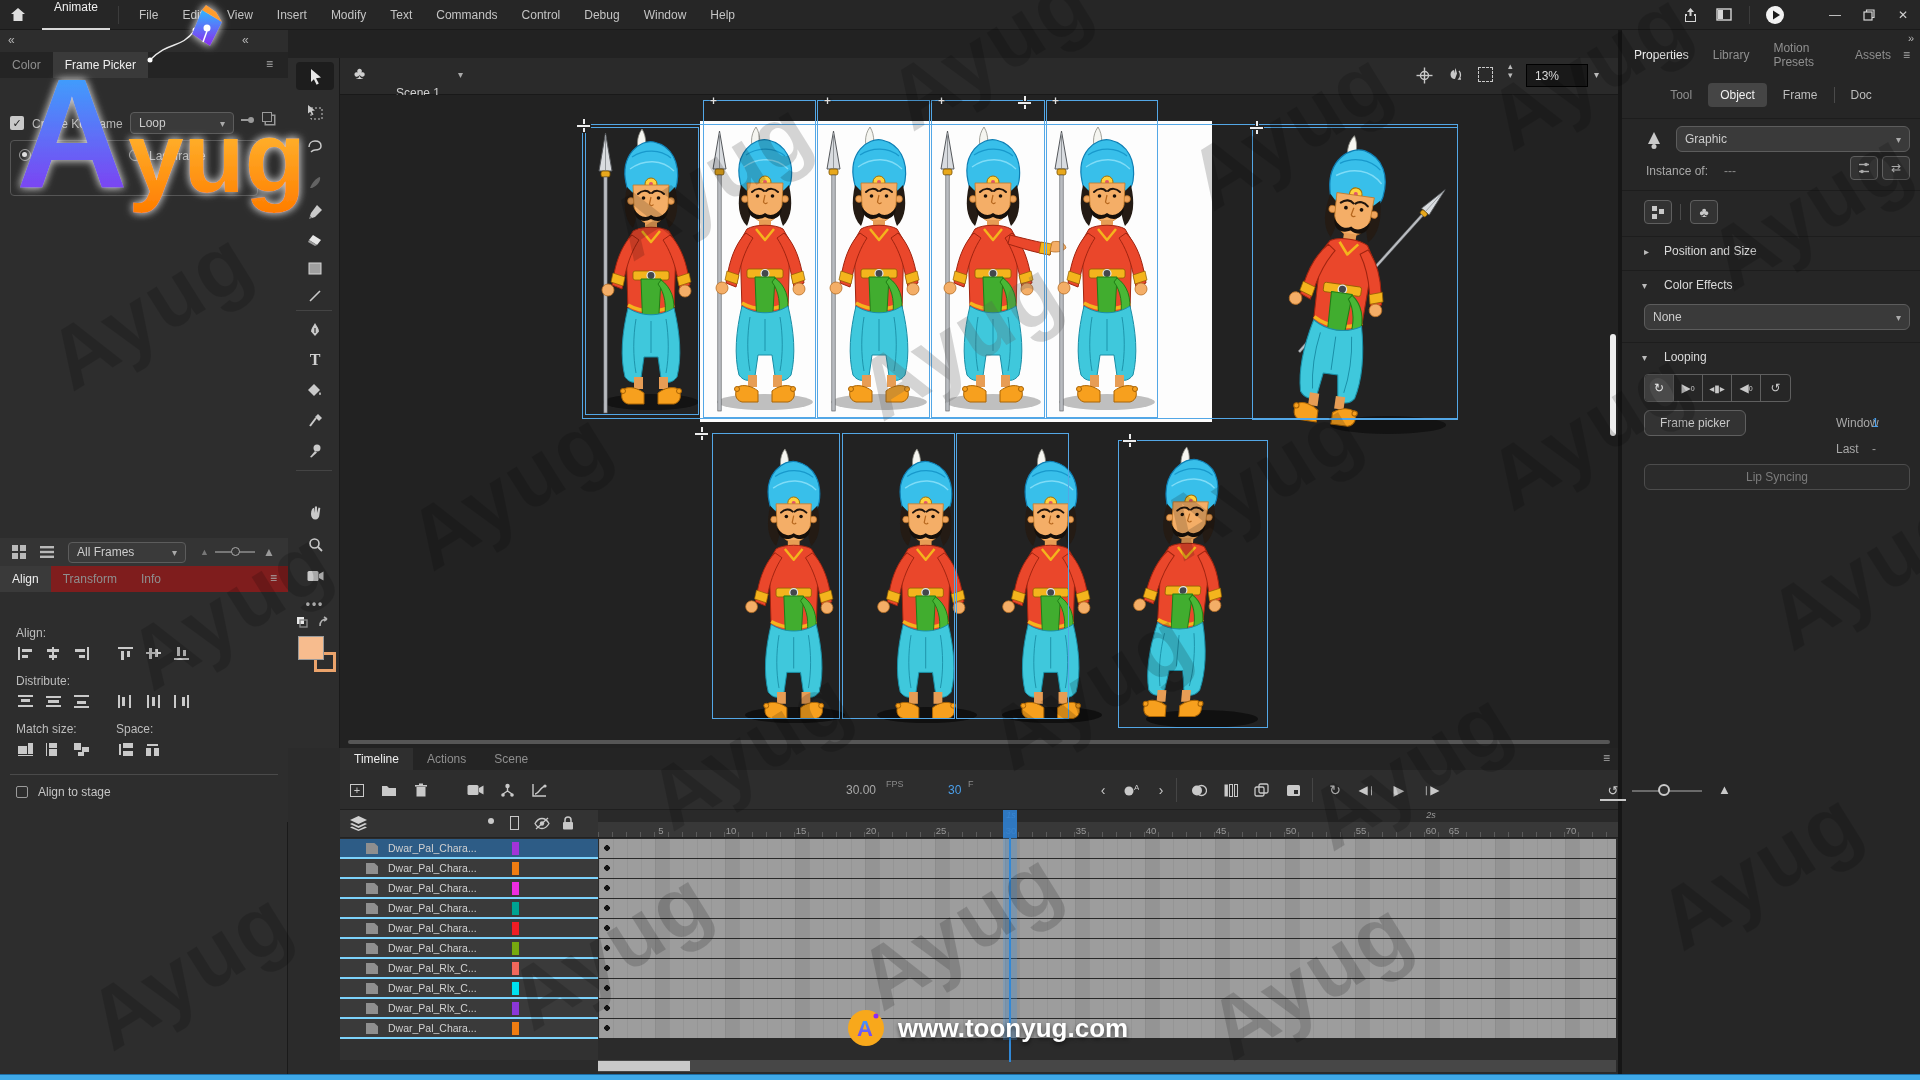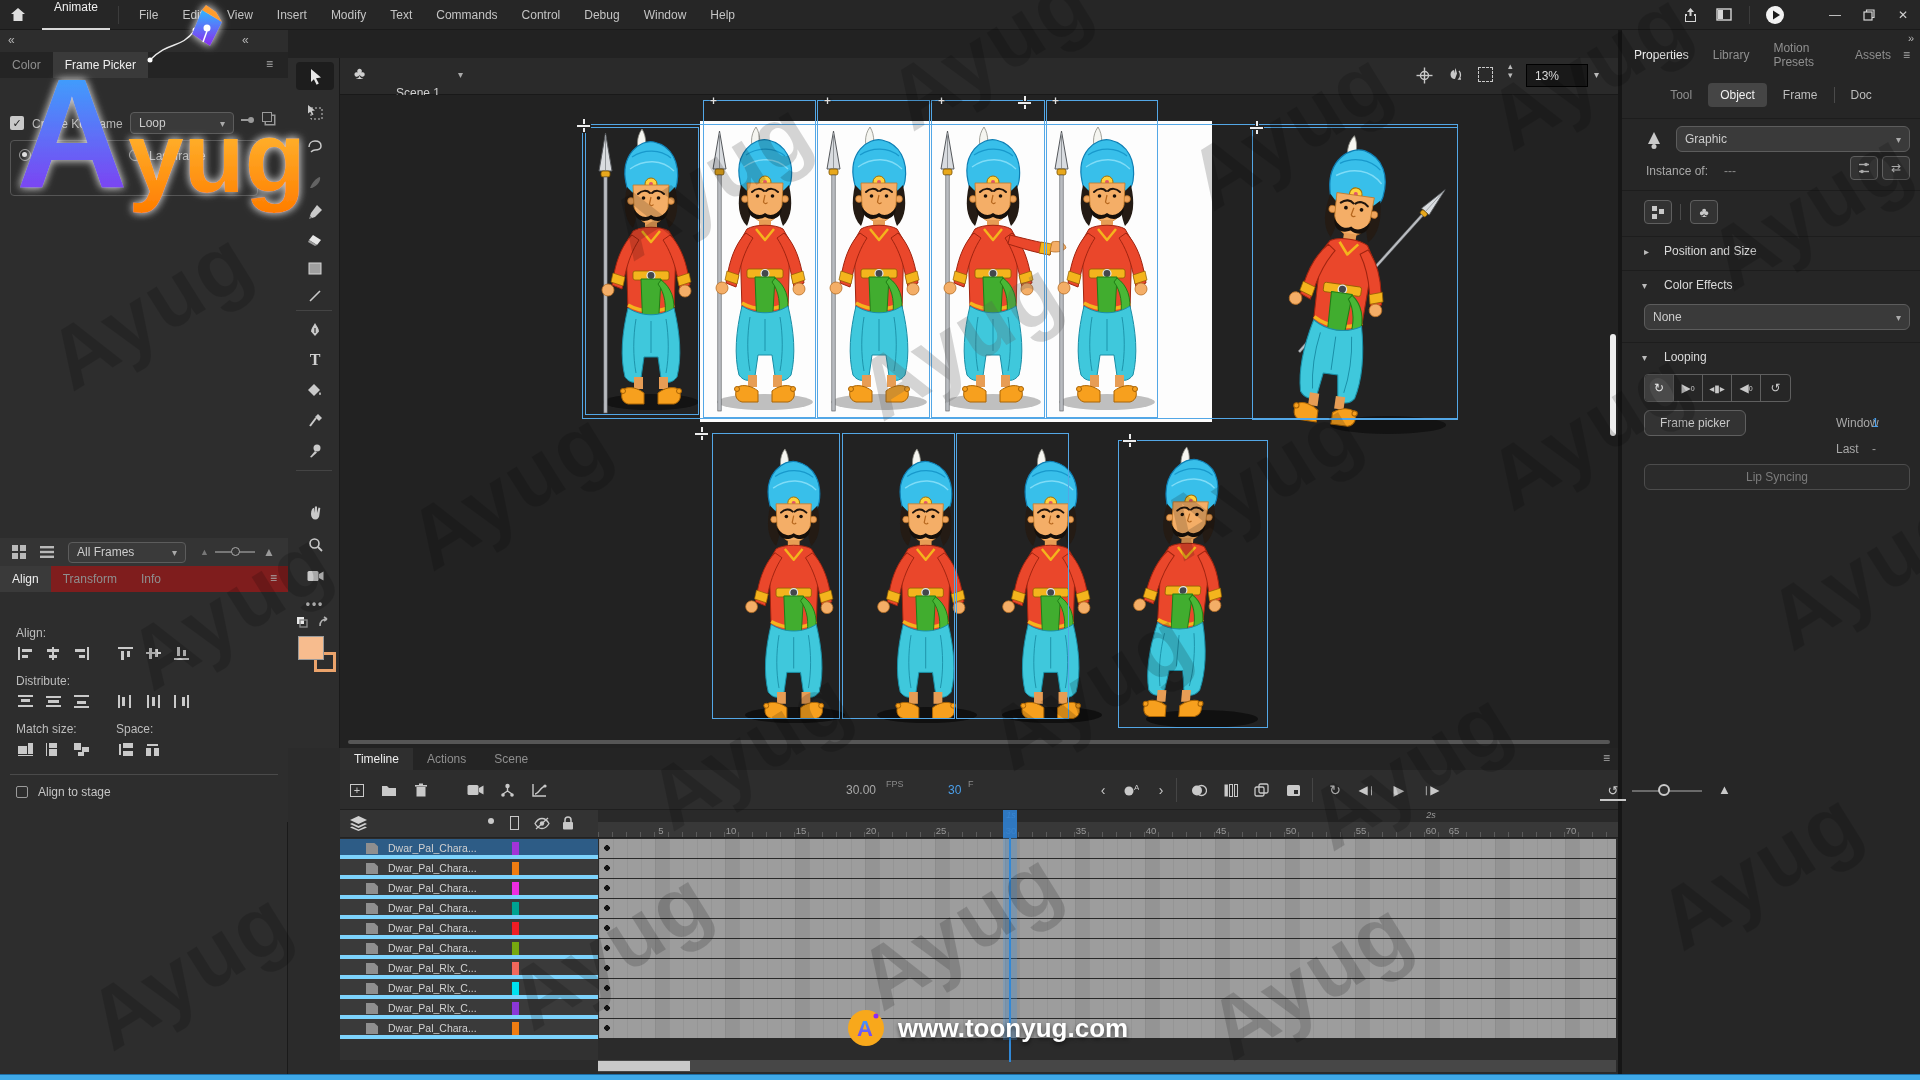--- a/index.html
+++ b/index.html
@@ -20,21 +20,21 @@
 .ibtn{border:1px solid #5f5f5f;border-radius:4px;background:#333;display:flex;align-items:center;justify-content:center;color:#c9c9c9}
 .hline{background:#1d1d1d;height:1px}
 
 .ai{position:relative;width:15px;height:13px;display:inline-block}
 .ai i{position:absolute;background:#c9c9c9}
 .abtn{position:absolute;width:26px;height:22px;display:flex;align-items:center;justify-content:center;border-radius:3px}
 
 .tool{position:absolute;left:296px;width:38px;height:28px;display:flex;align-items:center;justify-content:center;color:#c9c9c9}
 .tool.active{background:#1d1d1d;border-radius:4px}
 
-.lrow{position:relative;height:20px;border-bottom:4px solid #7dd3fc;background:#3a3a3a;display:flex;align-items:center}
+.lrow{position:relative;height:20px;border-bottom:2px solid #7dd3fc;background:#3a3a3a;display:flex;align-items:center}
 .lrow.sel{background:#2d5c86}
 .lrow .lname{position:absolute;left:48px;top:3px;font-size:10.5px;color:#d2d2d2;white-space:nowrap}
 .lrow .chip{position:absolute;left:172px;top:3px;width:7px;height:13px}
 .licon{position:absolute;left:26px;top:4px;width:12px;height:11px;background:#8f8f8f;clip-path:polygon(0 0,70% 0,100% 30%,100% 100%,0 100%)}
 
 .wm{position:absolute;font-weight:bold;font-size:86px;color:rgba(0,0,0,.16);transform:rotate(-32deg);z-index:55;pointer-events:none;letter-spacing:2px}
 
 .selbox{position:absolute;border:1px solid #53a7e6;z-index:12}
 .xh{position:absolute;width:13px;height:13px;z-index:13}
 .xh:before,.xh:after{content:"";position:absolute;background:#ececec;box-shadow:0 0 0 1px #222}

